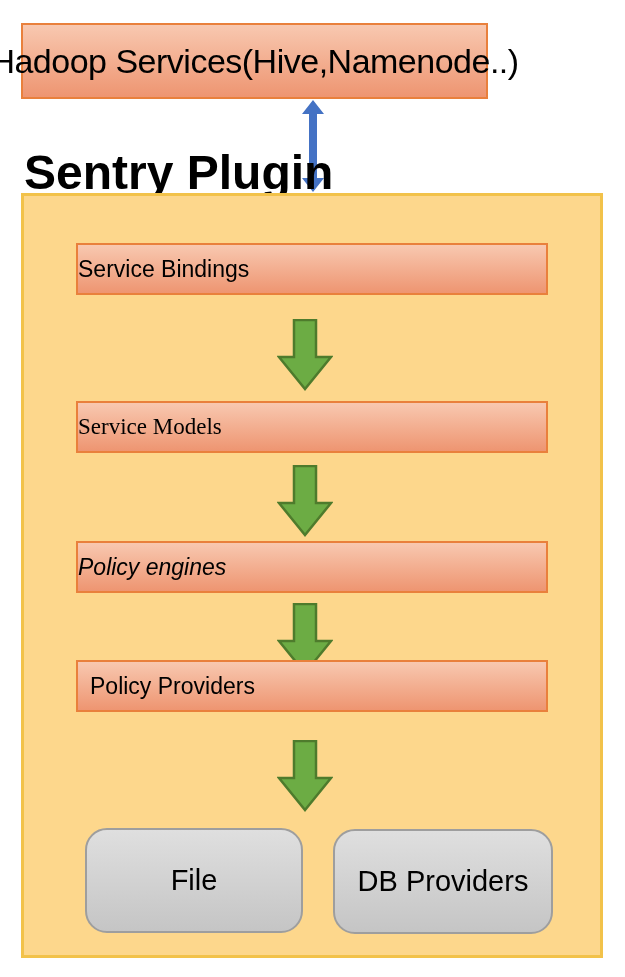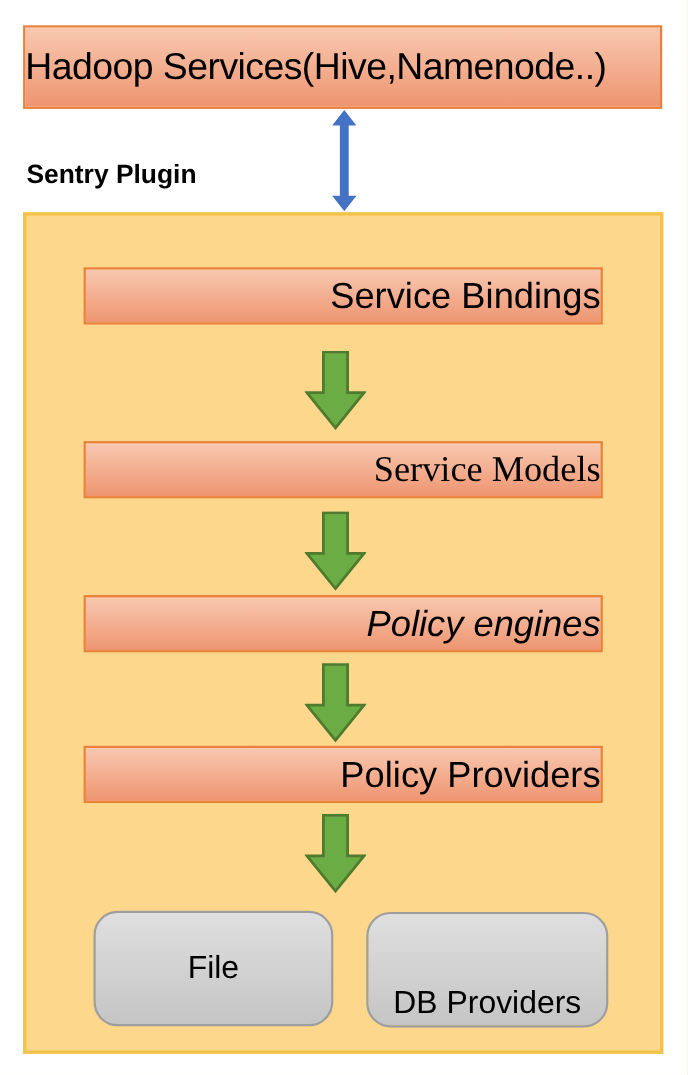--- a/index.html
+++ b/index.html
@@ -25,61 +25,61 @@
   .page{
     position:relative;
     width:625px;
     height:977px;
     background:#ffffff;
     overflow:hidden;
   }
   .hadoop-box{
     position:absolute;
     left:21px; top:23px;
-    width:581px; height:76px;
+    width:467px; height:76px;
     background:linear-gradient(180deg,var(--salmon-fill-top) 0%,var(--salmon-fill-bottom) 100%);
     border:2px solid var(--salmon-border);
-    display:flex; align-items:center; justify-content:flex-start;
+    display:flex; align-items:center; justify-content:center;
     font-size:34px;
     letter-spacing:-0.5px;
     white-space:nowrap;
   }
   .blue-arrow{
     position:absolute;
     left:300px; top:99px;
     width:26px; height:94px;
   }
   .sentry-label{
     position:absolute;
     left:24px; top:145px;
-    font-size:24px;
+    font-size:48px;
     font-weight:bold;
     white-space:nowrap;
   }
   .container{
     position:absolute;
     left:21px; top:193px;
     width:582px; height:765px;
     background:var(--container-fill);
     border:3px solid var(--container-border);
   }
   .flow-box{
     position:absolute;
     left:52px;              
     width:472px; height:52px;
     background:linear-gradient(180deg,var(--salmon-fill-top) 0%,var(--salmon-fill-bottom) 100%);
     border:2px solid var(--salmon-border);
-    display:flex; align-items:center; justify-content:flex-end;
-    font-size:33px;
+    display:flex; align-items:center; justify-content:flex-start;
+    font-size:23px;
     white-space:nowrap;
   }
   .fb1{top:47px;}   
   .fb2{top:205px;font-family:Liberation Serif, serif;}  
   .fb3{top:345px;font-style:italic;}  
-  .fb4{top:482px;}  
+  .fb4{top:464px;padding-left:12px;}  
   .green-arrow{
     position:absolute;
     left:253px;             
     width:56px; height:72px;
   }
   .ga1{top:123px;}  
   .ga2{top:269px;}  
   .ga3{top:407px;}  
   .ga4{top:544px;}  
   .provider-box{
@@ -87,21 +87,21 @@
     height:105px;
     background:linear-gradient(180deg,var(--gray-fill-top) 0%,var(--gray-fill-bottom) 100%);
     border:2px solid var(--gray-border);
     border-radius:22px;
     display:flex; flex-direction:column; align-items:center; justify-content:center;
     font-size:29px;
     line-height:1.35;
     text-align:center;
   }
   .pb-file{left:61px; top:632px; width:218px;}  
-  .pb-db  {left:309px; top:633px; width:220px;justify-content:flex-end;} 
+  .pb-db  {left:309px; top:633px; width:220px;} 
 </style>
 </head>
 <body>
 
 <div class="page">
 
   <div class="hadoop-box">
     <span>Hadoop Services(Hive,Namenode..)</span>
   </div>
 

